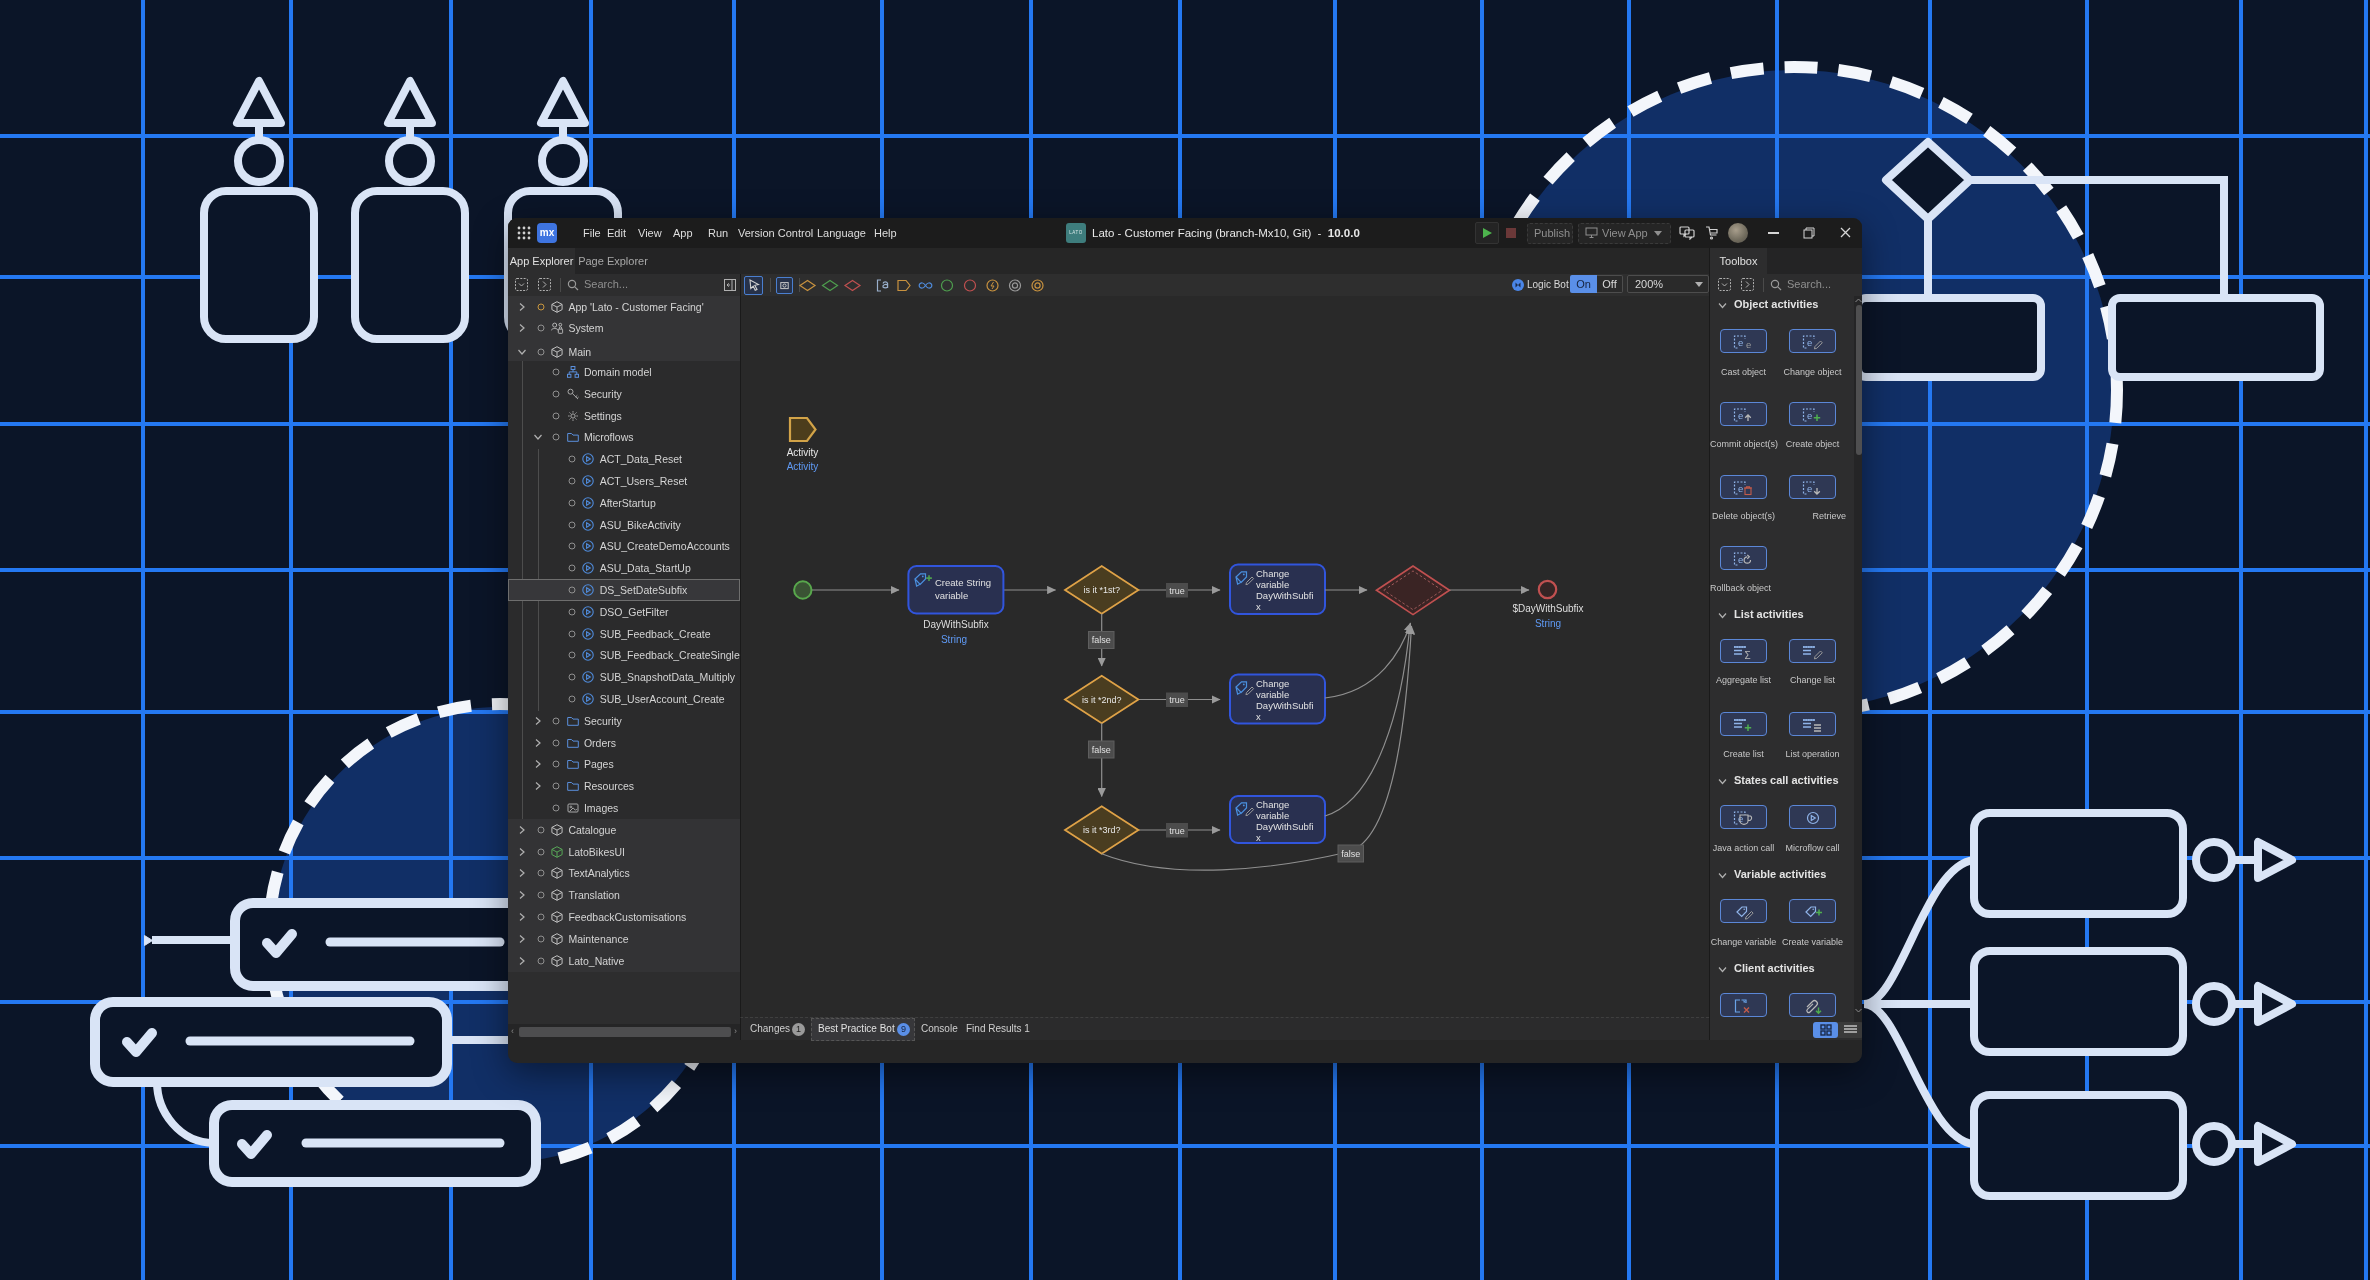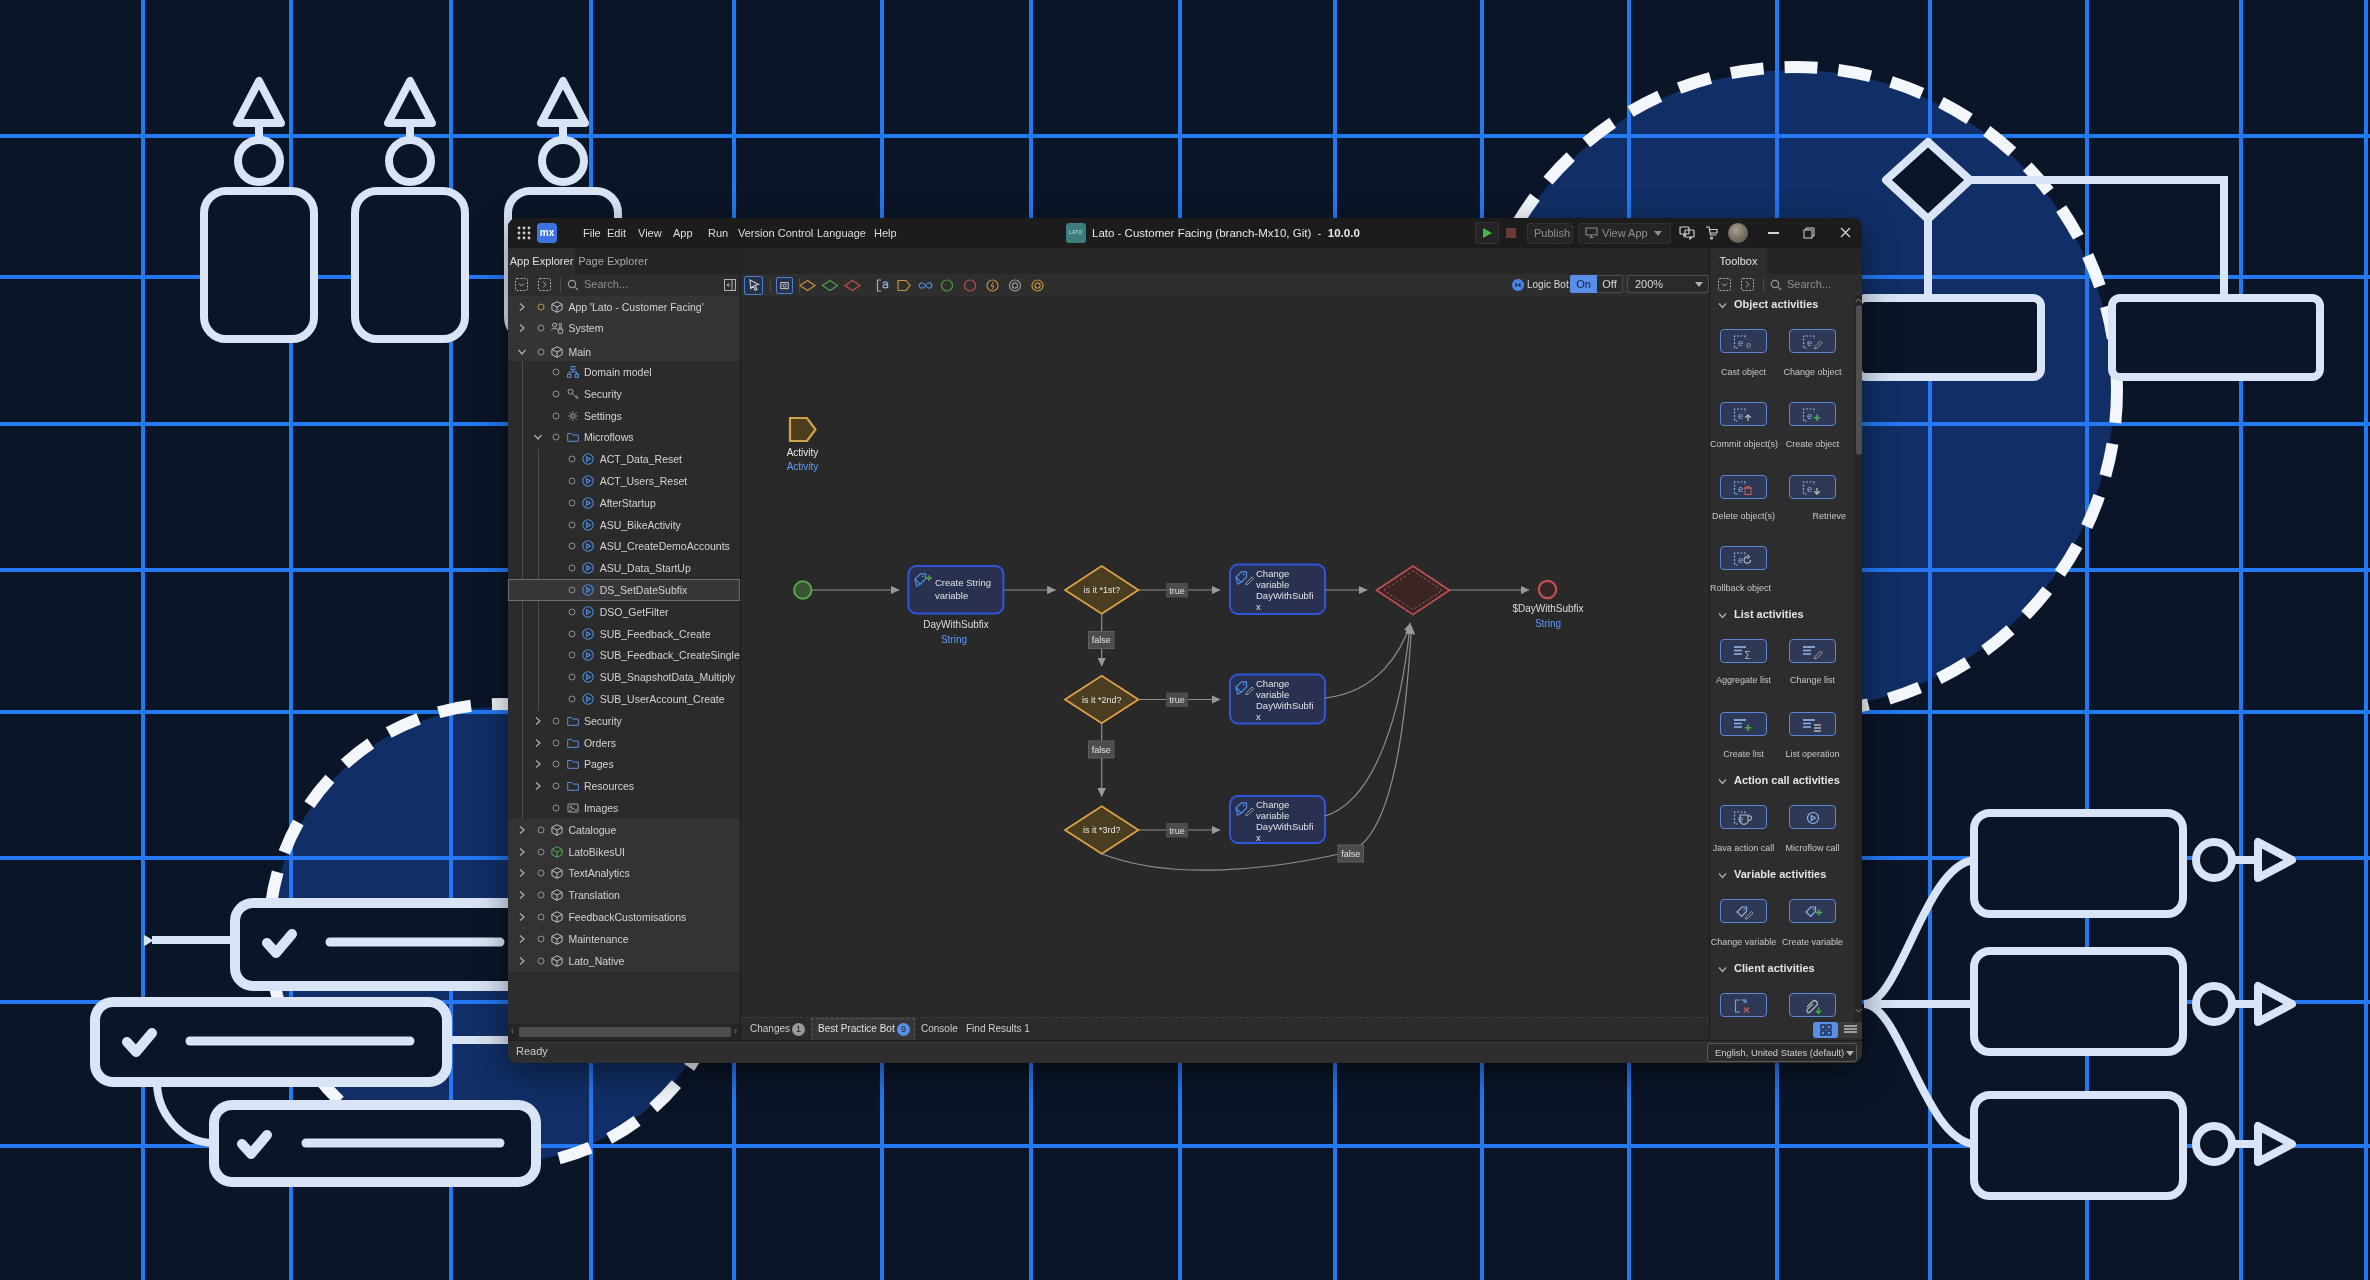--- a/index.html
+++ b/index.html
@@ -819,21 +819,21 @@
             <path d="M2 3 H14 M2 6.5 H10 M2 10 H10" stroke="#8fb3e8" stroke-width="1.3"></path>
             <path d="M2 3 H14" stroke="#8fb3e8" stroke-width="1.3" stroke-dasharray="1.5 1"></path>
             <path d="M13 8 H20 M13 11 H20 M13 14 H20" stroke="#b8b8b8" stroke-width="1.3"></path>
           </svg>
         </div>
       <div class="abs" style="left:0px;top:452.5px;width:67px;text-align:center;font-size:9px;color:#c8c8c8;white-space:nowrap;">Create list</div>
       <div class="abs" style="left:69px;top:452.5px;width:67px;text-align:center;font-size:9px;color:#c8c8c8;white-space:nowrap;">List operation</div>
       <svg class="abs" style="left:8px;top:481px" width="9" height="9" viewBox="0 0 9 9">
           <path d="M1 2.5 L4.5 6.5 L8 2.5" stroke="#b0b0b0" fill="none" stroke-width="1.2"></path>
         </svg>
-        <span class="abs" style="left:24px;top:478px;font-size:11px;font-weight:bold;color:#e4e4e4;">Action call activities</span>
+        <span class="abs" style="left:24px;top:478px;font-size:11px;font-weight:bold;color:#e4e4e4;">States call activities</span>
       <div style="position:absolute;width:47px;height:23.6px;background:#2f3854;border:1px solid #5b87d7;border-radius:4px;left:10px;top:509px;">
           <svg style="position:absolute;left:11px;top:3.5px" width="24" height="16" viewBox="0 0 24 16">
             <path d="M7 2 H2.5 V14 H7 M8.5 2 H13 V5" fill="none" stroke="#8fb3e8" stroke-width="1.2" stroke-dasharray="2 1.5"></path>
             <text x="6" y="11.5" font-size="9.5" fill="#8fb3e8" font-family="Liberation Sans">e</text>
             <g fill="none" stroke="#b8b8b8" stroke-width="1.1">
               <path d="M8 5 H16 V11 a3 2.5 0 0 1 -8 0 Z M16 6 h2.5 a2 2 0 0 1 -2.5 4"></path>
             </g>
           </svg>
         </div>
       <div style="position:absolute;width:47px;height:23.6px;background:#2f3854;border:1px solid #5b87d7;border-radius:4px;left:79px;top:509px;">
@@ -911,22 +911,13 @@
             </g>
           </svg>
       </div>
       <svg class="abs" style="left:31px;top:3px" width="13" height="10" viewBox="0 0 13 10">
           <g stroke="#c0c0c0" stroke-width="1.4">
             <path d="M0 1 H13 M0 4 H13 M0 7 H13"></path>
           </g>
         </svg>
     </div>
   </div>
-  <div id="statusbar">
-      <span style="position:absolute;left:8px;top:4px;">Ready</span>
-    <div class="abs" style="left:1199px;top:2px;width:150px;height:19px;background:#2b2b2b;border:1px solid #5a5a5a;border-radius:3px;">
-      <span class="abs" style="left:7px;top:3px;font-size:9.4px;color:#cfcfcf;white-space:nowrap;">English, United States (default)</span>
-      <svg class="abs" style="left:138px;top:7px" width="8" height="5" viewBox="0 0 8 5">
-          <path d="M0 0 L8 0 L4 5 Z" fill="#b0b0b0"></path>
-        </svg>
-    </div>
-    </div>
 </div>
 
 </body></html>

